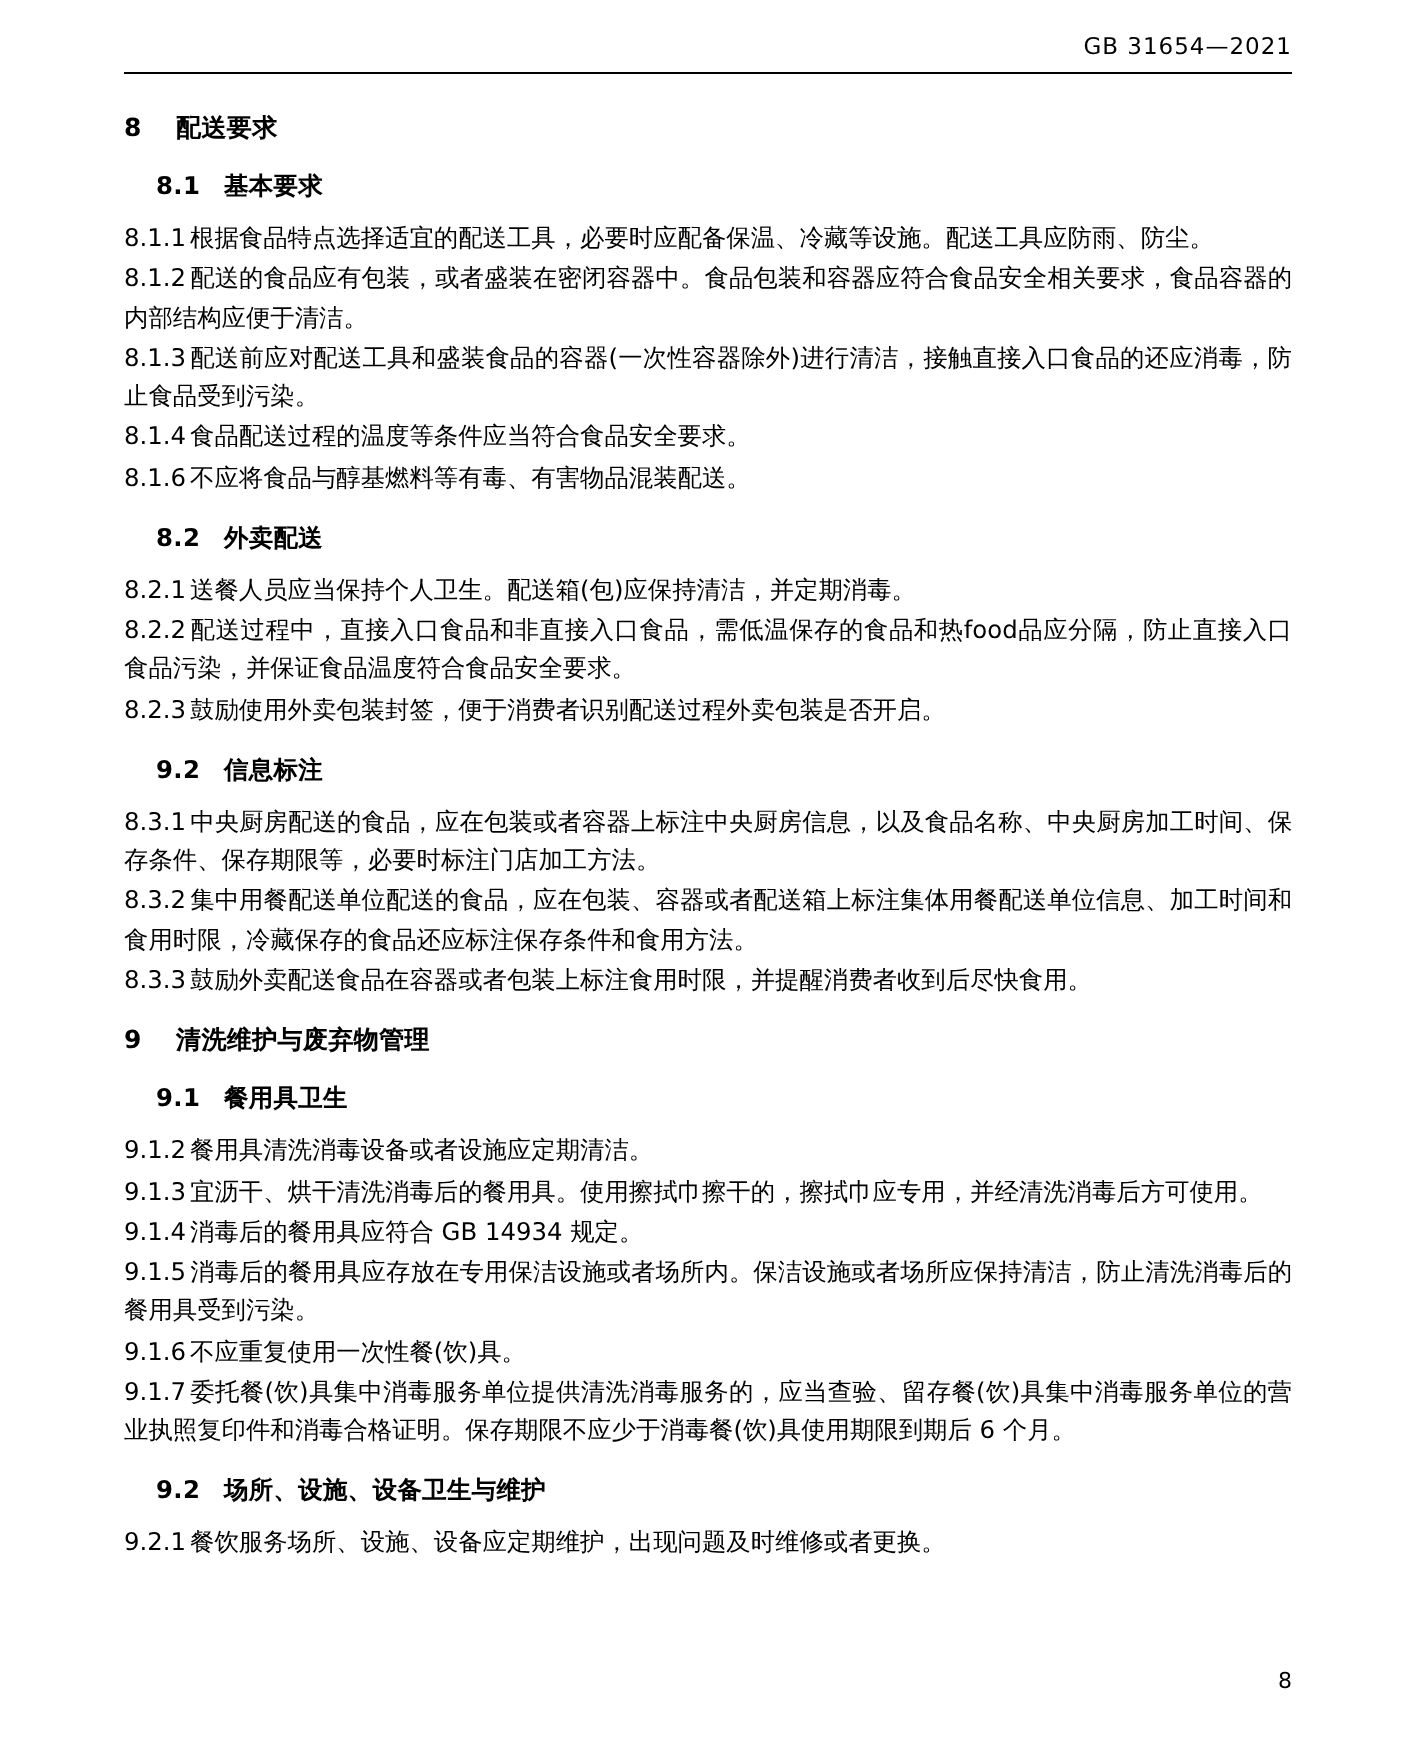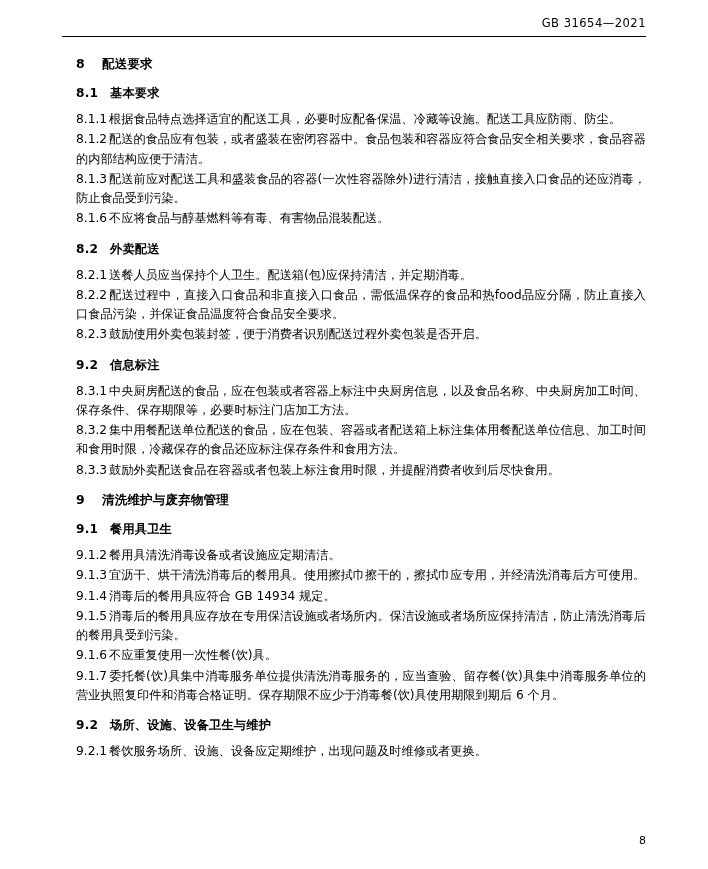--- a/index.html
+++ b/index.html
@@ -34,37 +34,37 @@
     position: absolute;
     top: 36px;
     left: 62px;
     right: 62px;
     border-top: 1px solid #000;
     height: 0;
   }
   .content {
     position: absolute;
     top: 44px;
-    left: 76px;
+    left: 62px;
     right: 62px;
   }
   .clause-h1 {
     font-size: 12.5px;
     font-weight: bold;
     margin: 12px 0 9px 0;
     letter-spacing: 0.2px;
   }
   .clause-h1 .num {
     display: inline-block;
     min-width: 26px;
   }
   .clause-h2 {
     font-size: 12.2px;
     font-weight: bold;
-    margin: 12px 0 8px 0;
+    margin: 12px 0 8px 16px;
     letter-spacing: 0.2px;
   }
   .clause-h2 .num {
     display: inline-block;
     min-width: 34px;
   }
   .para {
     font-size: 12.2px;
     line-height: 1.58;
     margin: 0 0 1px 0;
@@ -94,20 +94,21 @@
     <div class="clause-h1">
       <span class="num">8</span><span>配送要求</span>
     </div>
 
     <div class="clause-h2">
       <span class="num">8.1</span><span>基本要求</span>
     </div>
     <p class="para"><span class="num">8.1.1</span><span>根据食品特点选择适宜的配送工具，必要时应配备保温、冷藏等设施。配送工具应防雨、防尘。</span></p>
     <p class="para"><span class="num">8.1.2</span><span>配送的食品应有包装，或者盛装在密闭容器中。食品包装和容器应符合食品安全相关要求，食品容器的内部结构应便于清洁。</span></p>
     <p class="para"><span class="num">8.1.3</span><span>配送前应对配送工具和盛装食品的容器(一次性容器除外)进行清洁，接触直接入口食品的还应消毒，防止食品受到污染。</span></p>
+    <p class="para"><span class="num">8.1.4</span><span>食品配送过程的温度等条件应当符合食品安全要求。</span></p>
     <p class="para"><span class="num">8.1.6</span><span>不应将食品与醇基燃料等有毒、有害物品混装配送。</span></p>
 
     <div class="clause-h2">
       <span class="num">8.2</span><span>外卖配送</span>
     </div>
     <p class="para"><span class="num">8.2.1</span><span>送餐人员应当保持个人卫生。配送箱(包)应保持清洁，并定期消毒。</span></p>
     <p class="para"><span class="num">8.2.2</span><span>配送过程中，直接入口食品和非直接入口食品，需低温保存的食品和热food品应分隔，防止直接入口食品污染，并保证食品温度符合食品安全要求。</span></p>
     <p class="para"><span class="num">8.2.3</span><span>鼓励使用外卖包装封签，便于消费者识别配送过程外卖包装是否开启。</span></p>
 
     <div class="clause-h2">

